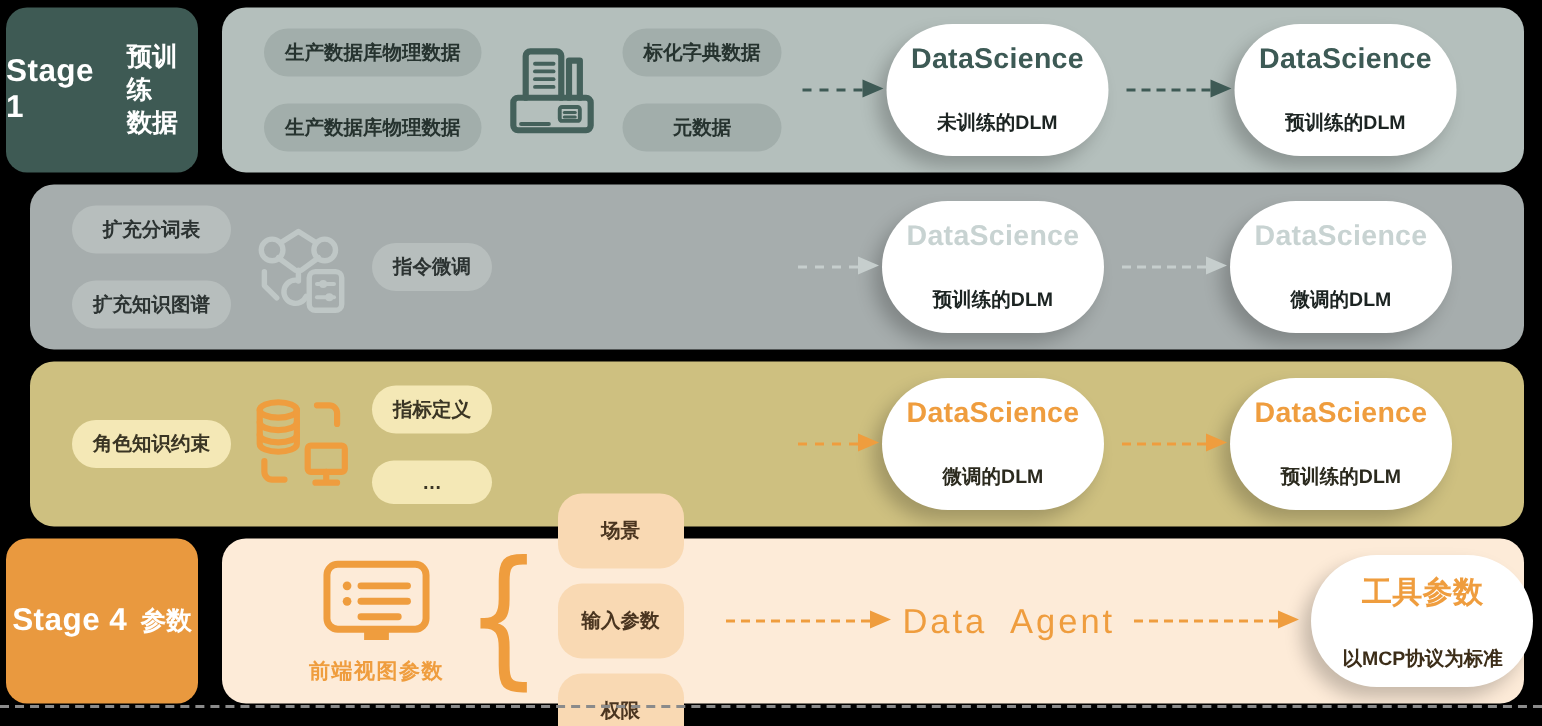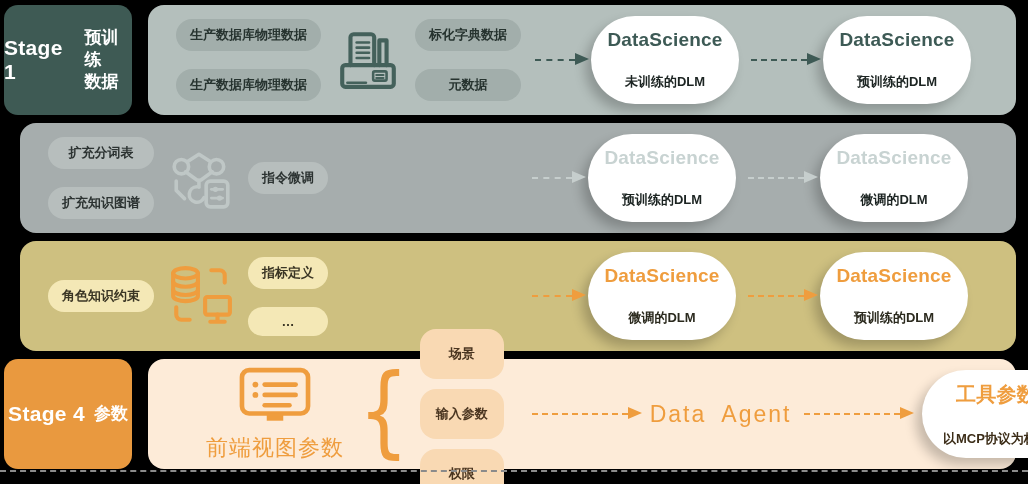--- a/index.html
+++ b/index.html
@@ -42,21 +42,21 @@
   .push{margin-left:auto;}
   .node{
     width:148px;height:88px;background:#fff;border-radius:46px;flex-shrink:0;
     display:flex;flex-direction:column;align-items:center;justify-content:center;gap:22px;
     box-shadow:-6px 7px 12px rgba(0,0,0,.22);
   }
   .node-title{font-size:19px;font-weight:700;color:var(--node-title);letter-spacing:.2px;}
   .node-sub{font-size:13px;font-weight:700;color:var(--node-sub);}
   .fe-block{display:flex;flex-direction:column;align-items:center;margin-left:30px;margin-right:6px;flex-shrink:0;}
   .fe-icon{width:76px;height:64px;color:var(--icon);}
-  .fe-caption{font-size:22px;font-weight:400;color:var(--icon);margin-top:3px;letter-spacing:1px;white-space:nowrap;}
+  .fe-caption{font-size:14px;font-weight:700;color:var(--icon);margin-top:3px;letter-spacing:1px;white-space:nowrap;}
   .brace{
     font-size:100px;font-weight:400;color:var(--icon);line-height:.85;
     transform:scaleX(.8);margin:0 4px 8px 2px;flex-shrink:0;
     font-family:"DejaVu Sans",sans-serif;
   }
   .pill-col-sm{gap:10px;margin-right:0;}
   .pill-col-sm .pill{min-width:52px;padding:16px 16px;}
   .agent{
     font-size:23px;font-weight:400;color:var(--icon);
     letter-spacing:2px;word-spacing:8px;margin-right:5px;white-space:nowrap;flex-shrink:0;

